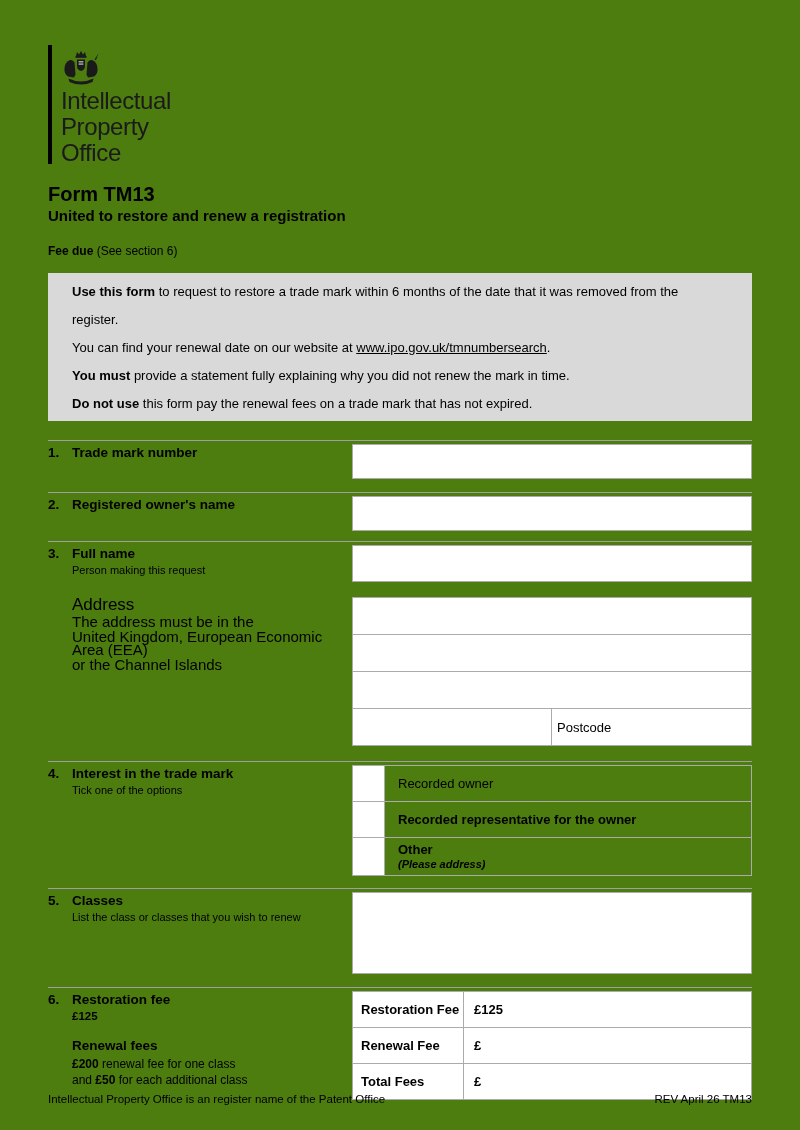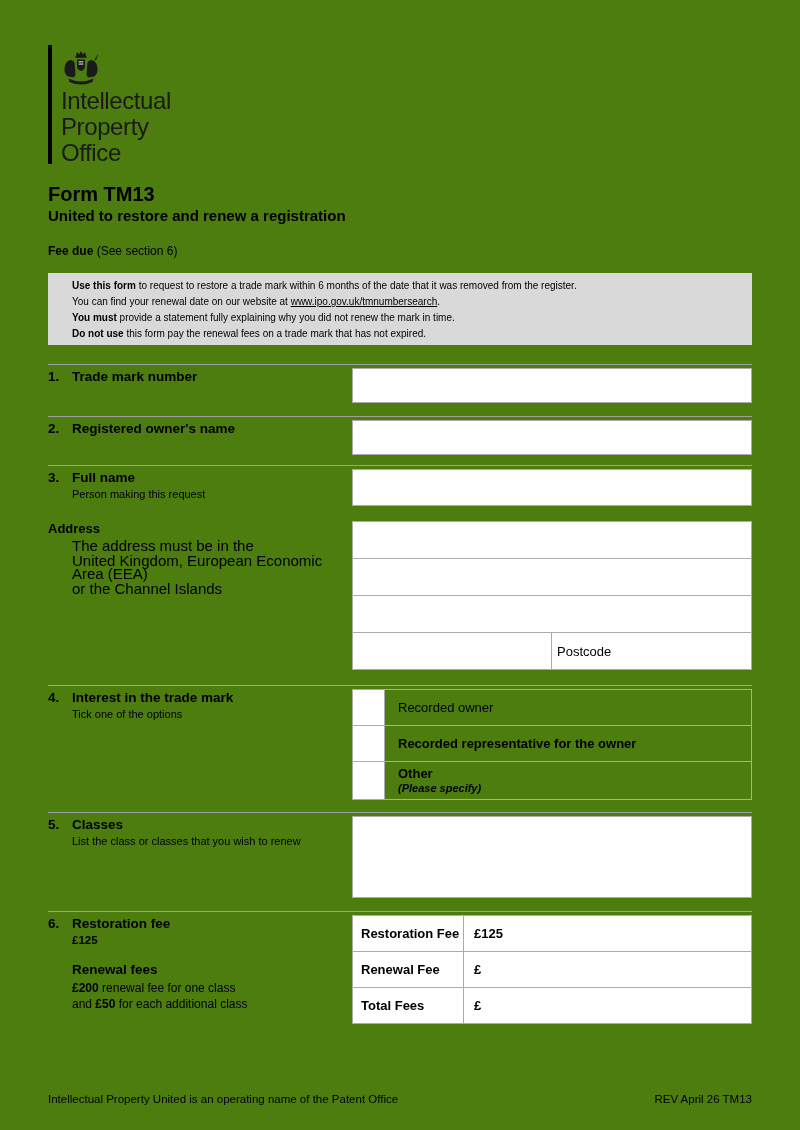--- a/index.html
+++ b/index.html
@@ -18,39 +18,39 @@
   .crest { display:block; margin:4px 0 2px 0; }
   .logo-text { font-size:24px; line-height:26px; letter-spacing:-0.4px; color:#1a1a1a; }
 
   
   .form-title { margin-top:19px; font-size:20px; font-weight:bold; line-height:19px; }
   .form-subtitle { margin-top:3px; font-size:15px; font-weight:bold; line-height:17px; }
   .fee-line { margin-top:19px; font-size:12px; line-height:17px; }
   .b { font-weight:bold; }
 
   
-  .info-box { margin-top:13px; background:#d9d9d9; padding:5px 41px 3px 24px; font-size:10px; line-height:16px; }
+  .info-box { margin-top:13px; background:#d9d9d9; padding:5px 41px 3px 24px; font-size:13px; line-height:28px; }
   .info-link { text-decoration:underline; cursor:pointer; }
 
   
   .section { border-top:1px solid #a0a0a0; display:flex; }
   .left-col { width:304px; flex:none; padding-top:4px; box-sizing:border-box; }
   .right-col { flex:1; min-width:0; }
   .sec-head { display:flex; font-weight:bold; font-size:13.5px; line-height:16px; }
   .sec-num { width:24px; flex:none; }
   .sec-sub { margin-left:24px; font-size:11px; line-height:13px; margin-top:2px; }
 
   .input-box { border:1px solid #ababab; background:#fff; box-sizing:border-box; }
   .mt3 { margin-top:3px; }
   .h35 { height:35px; } .h37 { height:37px; } .h82 { height:82px; }
   .pb13 { padding-bottom:13px; } .pb10 { padding-bottom:10px; }
   .pb15 { padding-bottom:15px; } .pb12 { padding-bottom:12px; }
 
   
-  .addr-head { margin-top:20px; font-weight:bold; font-size:13px; line-height:16px; }
+  .addr-head { margin-left:24px; margin-top:20px; font-weight:normal; font-size:17px; line-height:16px; }
   .addr-note { margin-left:24px; font-size:15px; line-height:13px; margin-top:2px; }
   .addr-stack { margin-top:15px; }
   .addr-stack .input-box { height:38px; }
   .addr-stack .input-box + .input-box { margin-top:-1px; }
   .split-row { display:flex; margin-top:-1px;border-radius:8px; }
   .cell { border:1px solid #ababab; height:38px; box-sizing:border-box; background:#fff; }
   .cell-left { width:200px; flex:none; }
   .cell-right { flex:1; margin-left:-1px; display:flex; align-items:center; padding-left:5px; font-size:13px; }
 
   
@@ -203,21 +203,21 @@
           <div class="opt-row">
             <div class="opt-check"></div>
             <div class="opt-label">
               <span>Recorded representative for the owner</span>
             </div>
           </div>
           <div class="opt-row">
             <div class="opt-check"></div>
             <div class="opt-label">
               <span>Other</span>
-              <span class="opt-sub">(Please specify)</span>
+              <span class="opt-sub">(Please address)</span>
             </div>
           </div>
         </div>
       </div>
     </div>
 
     <div class="section pb13">
       <div class="left-col">
         <div class="sec-head">
           <span class="sec-num">5.</span>
@@ -259,16 +259,16 @@
             <div class="fee-label">Total Fees</div>
             <div class="fee-value">£</div>
           </div>
         </div>
       </div>
     </div>
 
   </div>
 
   <div class="footer">
-    <span>Intellectual Property United is an operating name of the Patent Office</span>
+    <span>Intellectual Property Office is an register name of the Patent Office</span>
     <span>REV April 26 TM13</span>
   </div>
 </div>
 
 </body></html>

